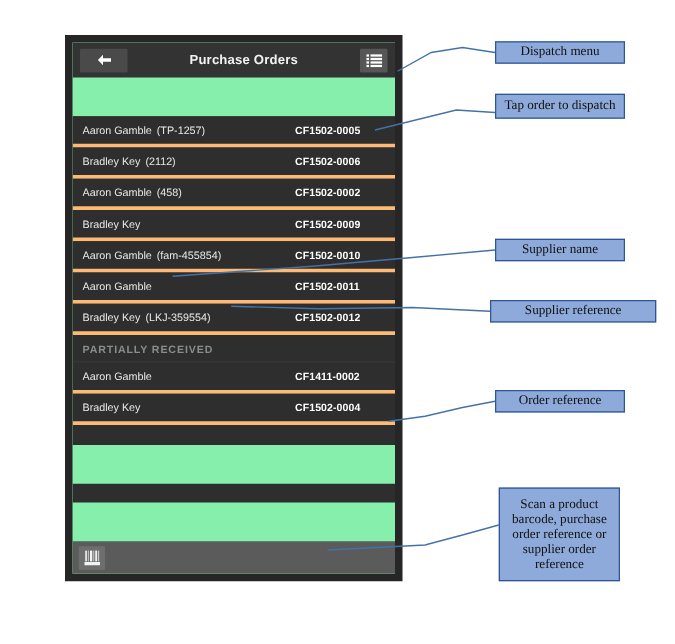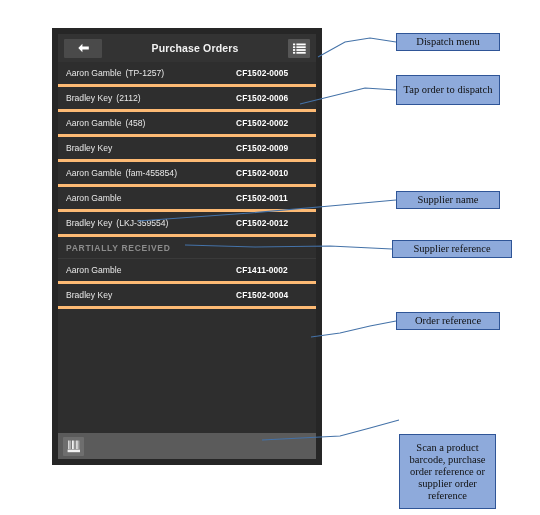--- a/index.html
+++ b/index.html
@@ -27,20 +27,21 @@
     padding: 6px 6px 6px 6px;
   }
   #device-screen {
     position: relative;
     width: 100%;
     height: 100%;
     background: #86efac;
     overflow: hidden;
     display: flex;
     flex-direction: column;
+    gap: 31px;
   }
 
   
   #app-bar {
     position: relative;
     height: 28px;
     background: #333333;
     flex: 0 0 auto;
     display: flex;
     align-items: center;
@@ -270,18 +271,18 @@
     <polyline points="396,42 370,38 345,42 318,57" fill="none" stroke="#4472a8" stroke-width="1.1"></polyline>
     <polyline points="396,90 365,88 300,104" fill="none" stroke="#4472a8" stroke-width="1.1"></polyline>
     <polyline points="396,200 330,206 250,213 138,221" fill="none" stroke="#4472a8" stroke-width="1.1"></polyline>
     <polyline points="392,249 330,246 255,247 185,245" fill="none" stroke="#4472a8" stroke-width="1.1"></polyline>
     <polyline points="396,321 370,326 340,333 311,337" fill="none" stroke="#4472a8" stroke-width="1.1"></polyline>
     <polyline points="399,420 370,428 340,436 262,440" fill="none" stroke="#4472a8" stroke-width="1.1"></polyline>
   </svg>
 
 <div id="callout-layer">
     <div class="callout" style="left: 396px; top: 33px; width: 104px; height: 18px; text-align: center;">Dispatch menu</div>
-    <div class="callout" style="left: 396px; top: 75px; width: 104px; height: 30px;">Tap order to dispatch</div>
+    <div class="callout" style="left: 396px; top: 75px; width: 104px; height: 20px;">Tap order to dispatch</div>
     <div class="callout" style="left: 396px; top: 191px; width: 104px; height: 18px;">Supplier name</div>
-    <div class="callout" style="left: 392px; top: 240px; width: 120px; height: 18px;">Supplier reference</div>
+    <div class="callout" style="left: 392px; top: 240px; width: 133px; height: 18px;">Supplier reference</div>
     <div class="callout" style="left: 396px; top: 312px; width: 104px; height: 18px;">Order reference</div>
-    <div class="callout" style="left: 399px; top: 390px; width: 97px; height: 75px; margin-top: 44px;">Scan a product barcode, purchase order reference or supplier order reference</div>
+    <div class="callout" style="left: 399px; top: 390px; width: 97px; height: 75px;">Scan a product barcode, purchase order reference or supplier order reference</div>
   </div>
 
 </body></html>

